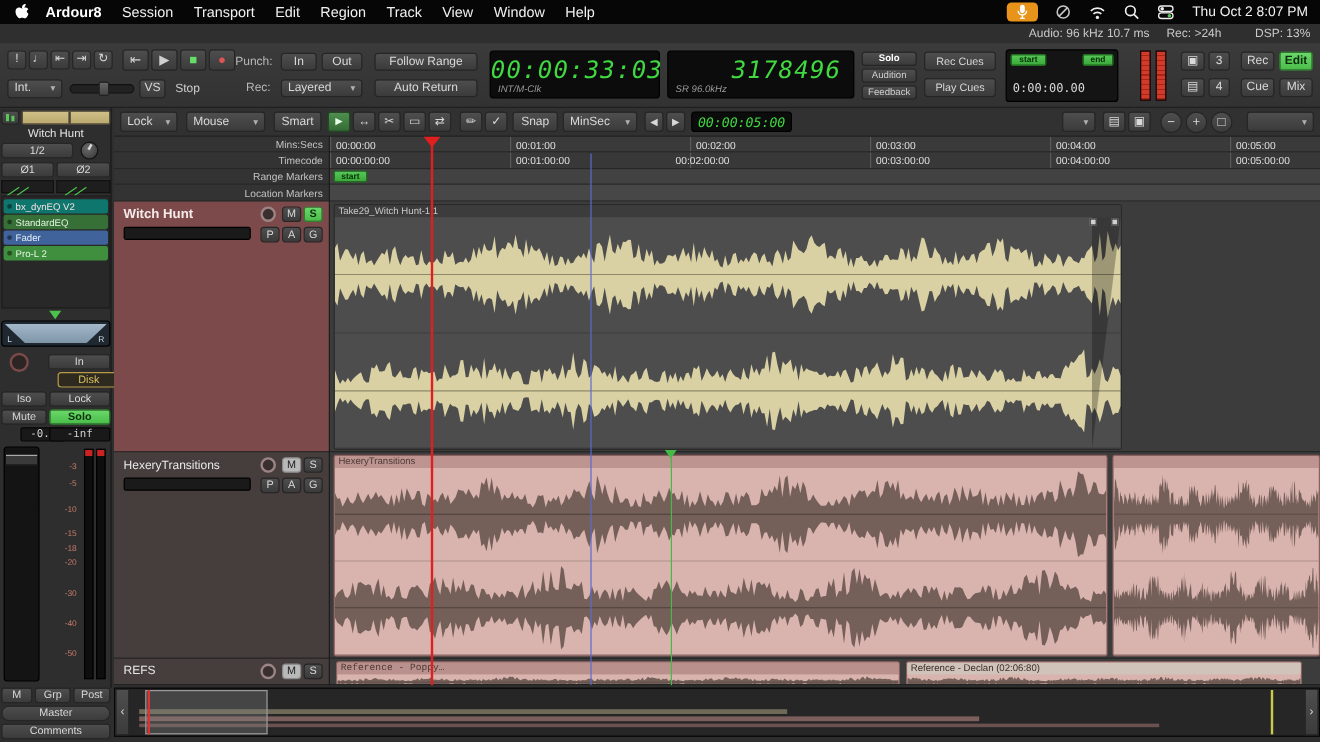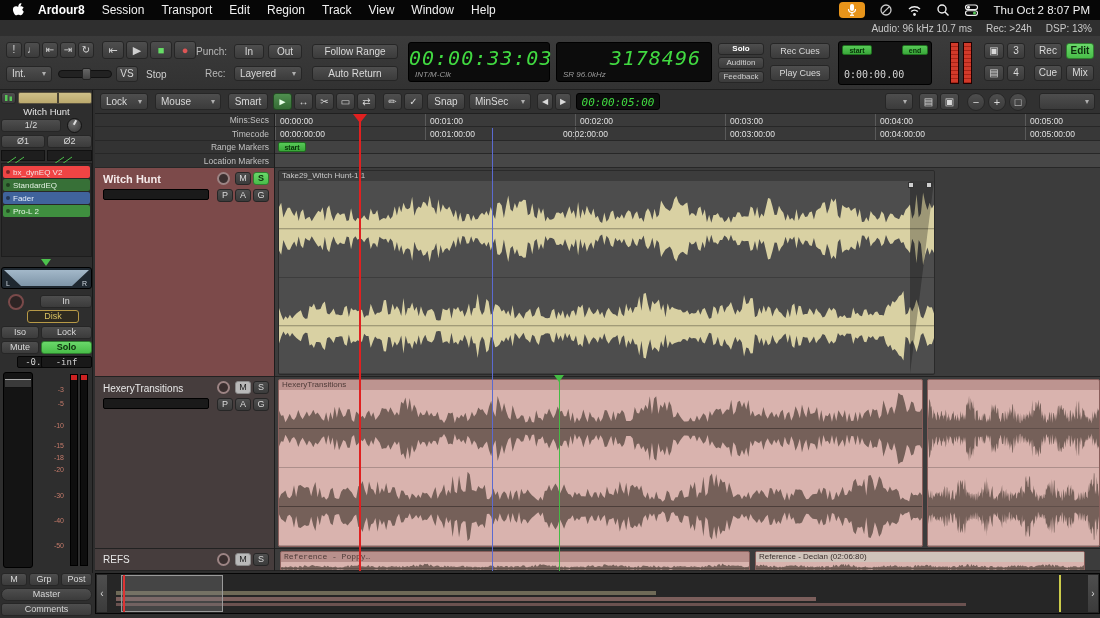--- a/index.html
+++ b/index.html
@@ -89,21 +89,21 @@
         <circle cx="4" cy="4.3" r="1.5" fill="#eee"></circle>
         <rect x="1" y="7.8" width="12" height="4.6" rx="2.3" stroke="#eee" stroke-width="1.1" fill="none"></rect>
         <circle cx="10" cy="10.1" r="1.5" fill="#57c957"></circle>
       </svg>
   </span>
   <span style="font-size:11.5px;color:#f2f2f2;margin-left:14px;">Thu Oct 2  8:07 PM</span>
 </div>
 
 <div class="abs" style="left:0;top:20px;width:1100px;height:16px;background:#2f2f2f;display:flex;align-items:center;justify-content:flex-end;padding-right:8px;font-size:10px;color:#c9c9c9;">
   <span style="margin-right:14px;">Audio: 96 kHz 10.7 ms</span>
-  <span style="margin-right:14px;">Rec: &gt;24h</span>
+  <span style="margin-right:28px;">Rec: &gt;24h</span>
   <span>DSP: 13%</span>
 </div>
 
 <div class="abs" style="left:0;top:36px;width:1100px;height:54px;background:linear-gradient(#3b3b3b,#323232);border-bottom:1px solid #1f1f1f;">
   <div id="t-small" class="abs" style="left:6px;top:6px;display:flex;gap:2px;">
       <div class="b" style="width:16px;height:16px;">!</div>
       <div class="b" style="width:16px;height:16px;">♩</div>
       <div class="b" style="width:16px;height:16px;">⇤</div>
       <div class="b" style="width:16px;height:16px;">⇥</div>
       <div class="b" style="width:16px;height:16px;">↻</div>
@@ -240,34 +240,34 @@
     <svg width="42" height="9" viewBox="0 0 42 9">
         <path d="M4 8 L14 1 M12 8 L22 1" stroke="#4cc24c" stroke-width="1" fill="none"></path>
       </svg>
   </div>
   <div class="abs" style="left:47px;top:60px;width:45px;height:11px;background:#1e1e1e;border:1px solid #111;">
     <svg width="43" height="9" viewBox="0 0 43 9">
         <path d="M6 8 L16 1 M14 8 L24 1" stroke="#4cc24c" stroke-width="1" fill="none"></path>
       </svg>
   </div>
   <div id="procbox" class="abs" style="left:1px;top:73px;width:91px;height:94px;background:#282828;border:1px solid #1d1d1d;padding:1px;">
-      <div class="procpill" style="background:#ef4444;color:#f2e2e2;">bx_dynEQ V2</div>
+      <div class="procpill" style="background:#0f766e;color:#f2e2e2;">bx_dynEQ V2</div>
       <div class="procpill" style="background:#377037;color:#e2f2e2;">StandardEQ</div>
       <div class="procpill" style="background:#40639c;color:#e4edf8;">Fader</div>
       <div class="procpill" style="background:#3f8f3f;color:#e4f6e4;">Pro-L 2</div>
     </div>
   <div class="abs" style="left:41px;top:169px;width:0;height:0;border-left:5px solid transparent;border-right:5px solid transparent;border-top:7px solid #4cc24c;"></div>
   <div class="abs" style="left:1px;top:177px;width:91px;height:22px;background:#1f2830;border:1px solid #000;border-radius:3px;overflow:hidden;">
     <div style="position:absolute;left:2px;top:2px;right:2px;bottom:2px;background:linear-gradient(#a3b8c9,#7e95a8);clip-path:polygon(0 0,100% 0,80% 100%,20% 100%);"></div>
     <span style="position:absolute;left:4px;bottom:1px;font-size:7px;color:#cfd8e0;">L</span>
     <span style="position:absolute;right:4px;bottom:1px;font-size:7px;color:#cfd8e0;">R</span>
   </div>
   <div class="abs" style="left:8px;top:204px;width:16px;height:16px;border-radius:50%;background:#2d2424;border:2px solid #7a4a4a;"></div>
   <div class="b abs" style="left:40px;top:205px;width:52px;height:13px;font-size:9px;">In</div>
-  <div class="b abs" style="left:27px;top:220px;width:52px;height:13px;font-size:9px;background:#2e2a20;border-color:#b89a46;color:#d8c060;">Disk</div>
+  <div class="b abs" style="left:48px;top:220px;width:52px;height:13px;font-size:9px;background:#2e2a20;border-color:#b89a46;color:#d8c060;">Disk</div>
   <div class="b abs" style="left:1px;top:236px;width:38px;height:13px;font-size:9px;">Iso</div>
   <div class="b abs" style="left:41px;top:236px;width:51px;height:13px;font-size:9px;">Lock</div>
   <div class="b abs" style="left:1px;top:251px;width:38px;height:13px;font-size:9px;">Mute</div>
   <div class="b sel-green abs" style="left:41px;top:251px;width:51px;height:13px;font-size:9px;">Solo</div>
   <div class="val" style="left:1px;top:266px;width:38px;height:12px;margin-left:16px;">-0.0</div>
   <div class="val" style="left:41px;top:266px;width:51px;height:12px;">-inf</div>
 
   <div class="abs" style="left:3px;top:282px;width:30px;height:196px;background:#141414;border:1px solid #000;border-radius:3px;">
     <div style="position:absolute;left:1px;top:6px;width:26px;height:9px;background:#3a3a3a;border-top:1px solid #aaa;border-bottom:1px solid #111;"></div>
   </div>

